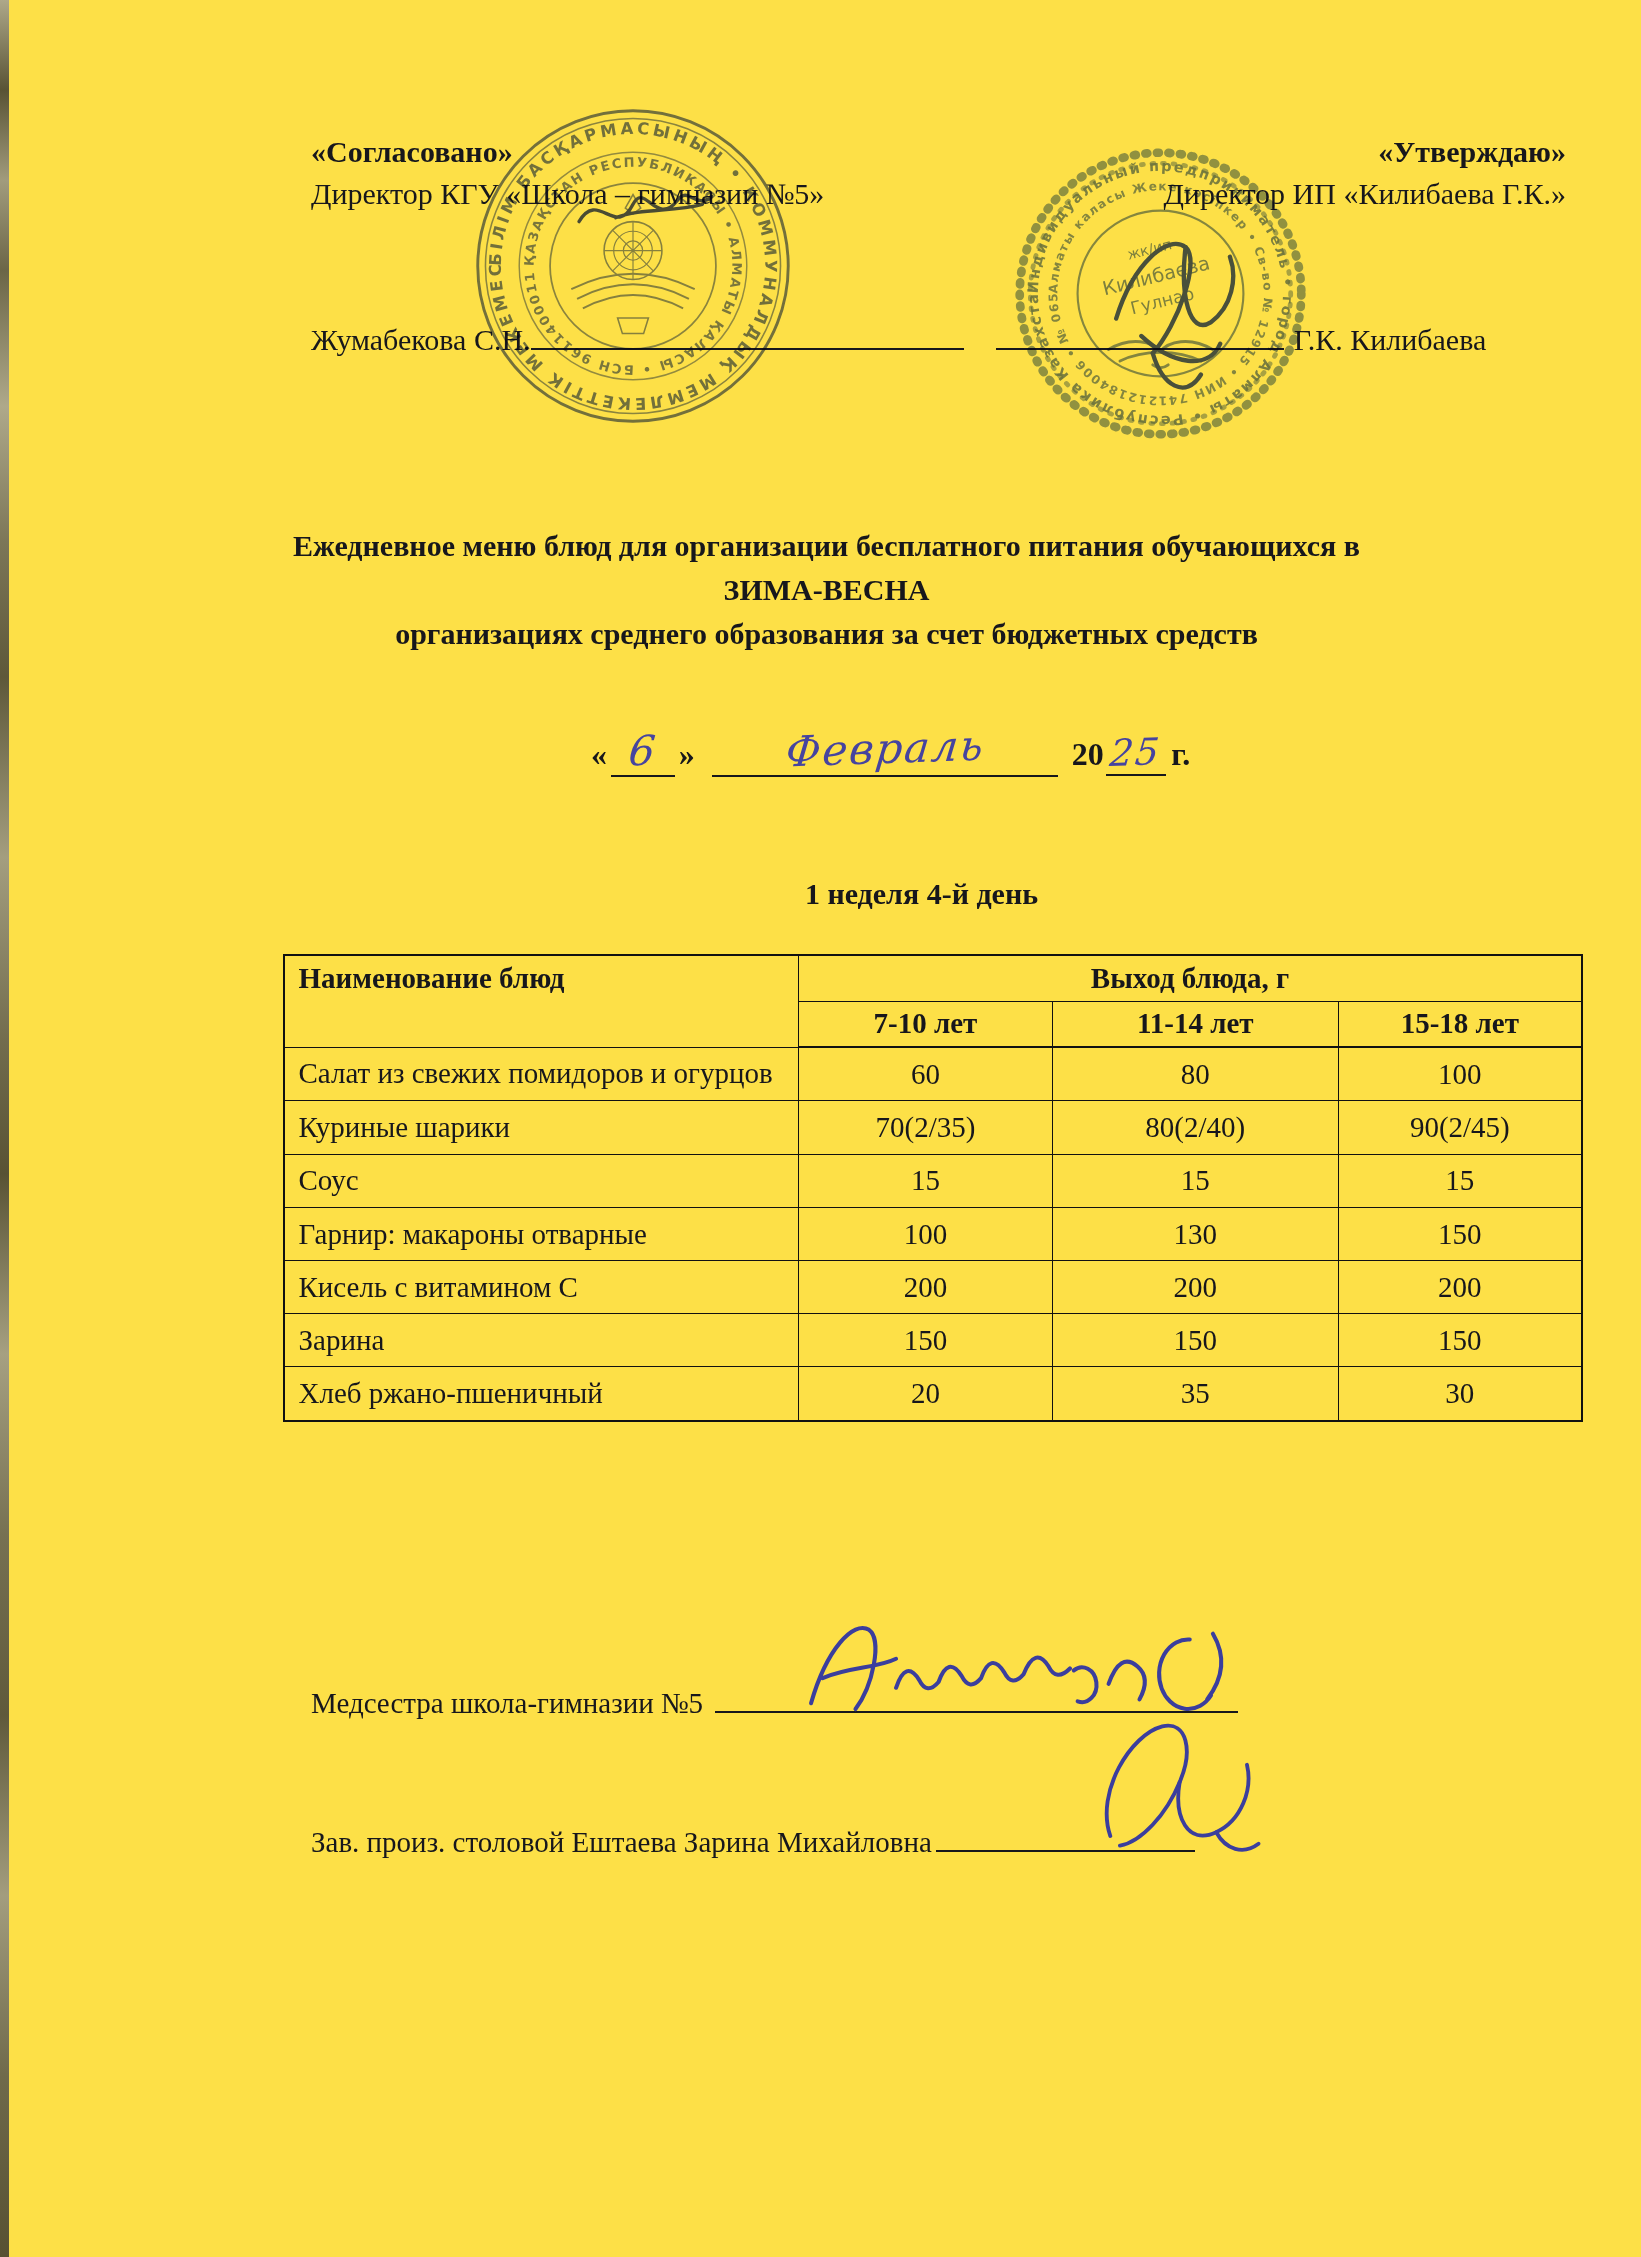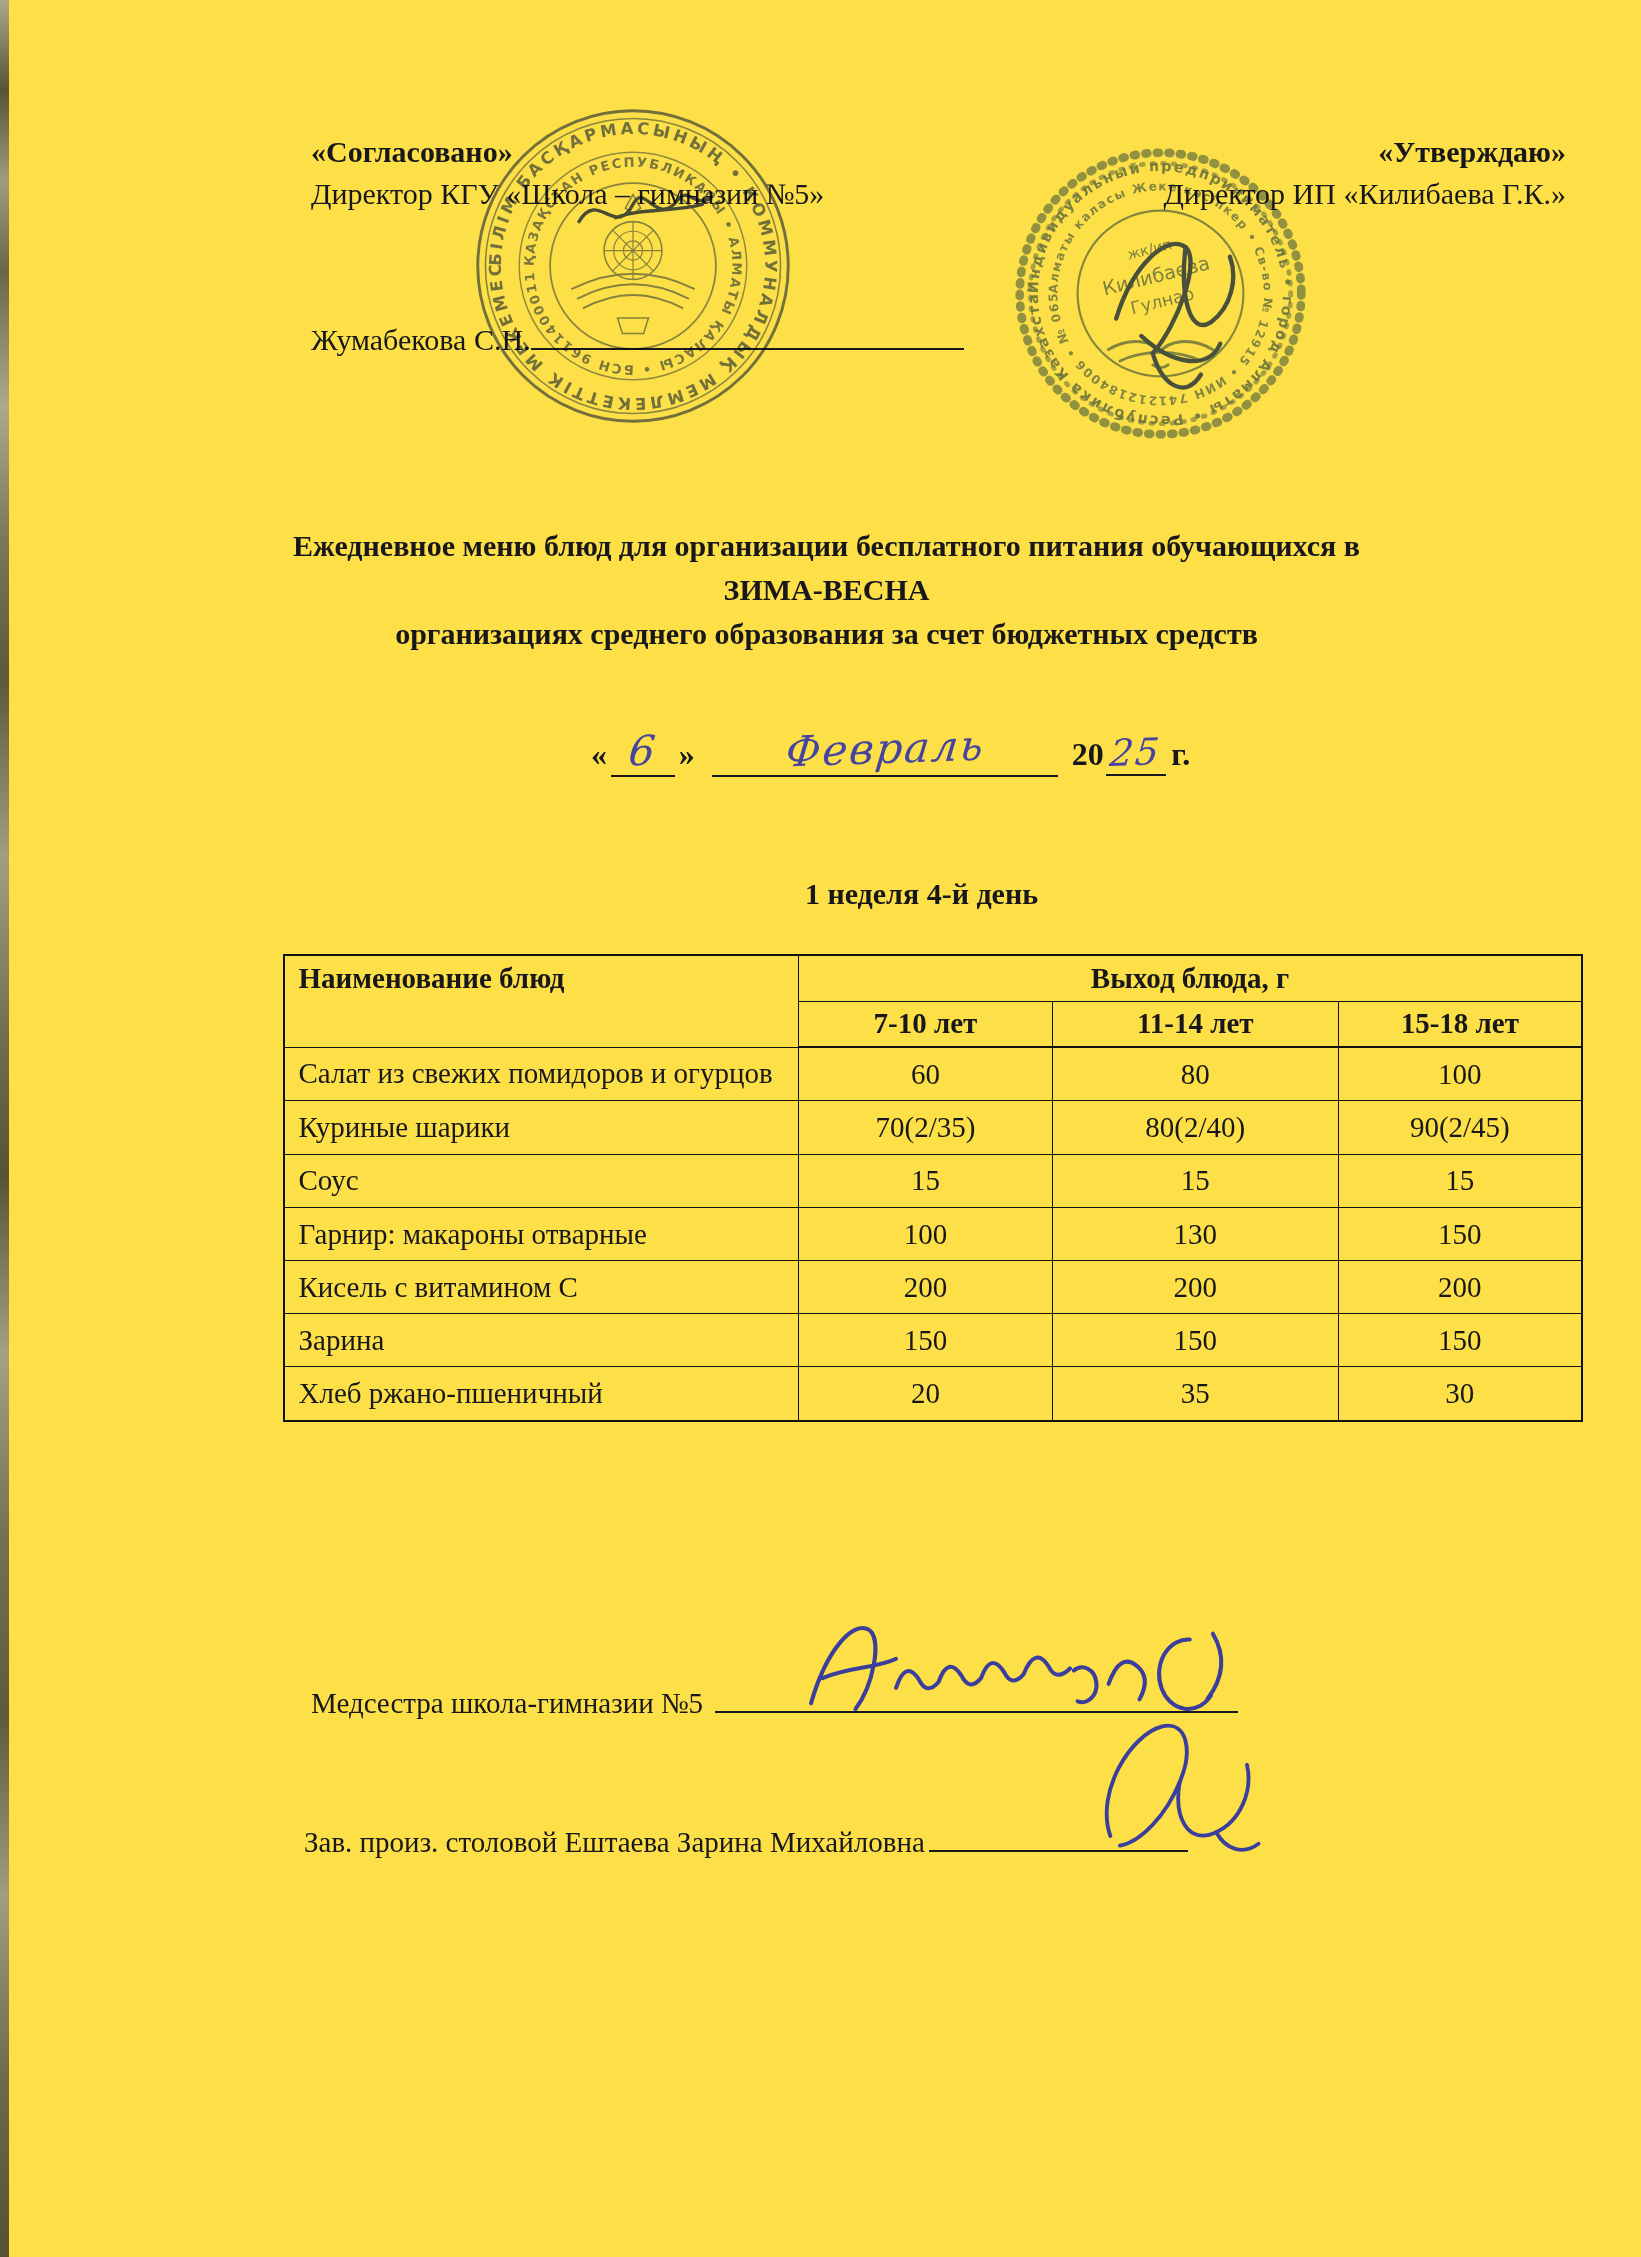--- a/index.html
+++ b/index.html
@@ -55,21 +55,21 @@
   table.menu thead th{font-weight:700;padding:5.8px 13.5px;}
   th.h-name{text-align:left;vertical-align:top;}
   th.h-group{text-align:center;}
   table.menu thead tr.age-row th{border-bottom:2.9px solid #111;}
   table.menu tbody td{padding:5.8px 13.5px;vertical-align:top;line-height:1.4;}
   td.c-name{text-align:left;}
   td.c-val{text-align:center;}
 
   .sig-row{position:absolute;display:flex;align-items:baseline;font-size:29px;}
   .sig-row-nurse{left:311px;top:1680px;}
-  .sig-row-canteen{left:304px;top:1819px;}
+  .sig-row-canteen{left:311px;top:1819px;}
   .sig-row .sig-underline{height:31px;}
   .u-nurse{width:523px;margin-left:11.6px;}
   .u-canteen{width:259px;margin-left:3.9px;}
 
   .stamp{position:absolute;mix-blend-mode:multiply;opacity:.93;filter:blur(0.3px);}
   .stamp-left{left:471px;top:104px;width:324px;height:324px;}
   .stamp-right{left:1012px;top:145px;width:297px;height:297px;}
   .stamp-ring{font-family:"DejaVu Sans",sans-serif;font-weight:700;}
   .sig-svg{position:absolute;}
   .sig-nurse-svg{left:784px;top:1595px;width:483px;height:145px;}
@@ -87,20 +87,24 @@
   </div>
 
   <div class="approve approve-right">
     <div class="status">«Утверждаю»</div>
     <div class="role">Директор ИП «Килибаева Г.К.»</div>
   </div>
 
   <div class="name-row name-row-left">
     <span>Жумабекова С.Н.</span>
     <span class="sig-underline u-left"></span>
+  </div>
+  <div class="name-row name-row-right">
+    <span class="sig-underline u-right"></span>
+    <span>Г.К. Килибаева</span>
   </div>
 
   <svg class="stamp stamp-left" viewBox="0 0 336 336">
     <defs>
       <path id="lring1" d="M168,168 m-137,0 a137,137 0 1,1 274,0 a137,137 0 1,1 -274,0"></path>
       <path id="lring2" d="M168,168 m-103,0 a103,103 0 1,1 206,0 a103,103 0 1,1 -206,0"></path>
     </defs>
     <g fill="none" stroke="#4d5cc5">
       <circle cx="168" cy="168" r="161" stroke-width="3" opacity=".85"></circle>
       <circle cx="168" cy="168" r="153" stroke-width="1.6" opacity=".7"></circle>

